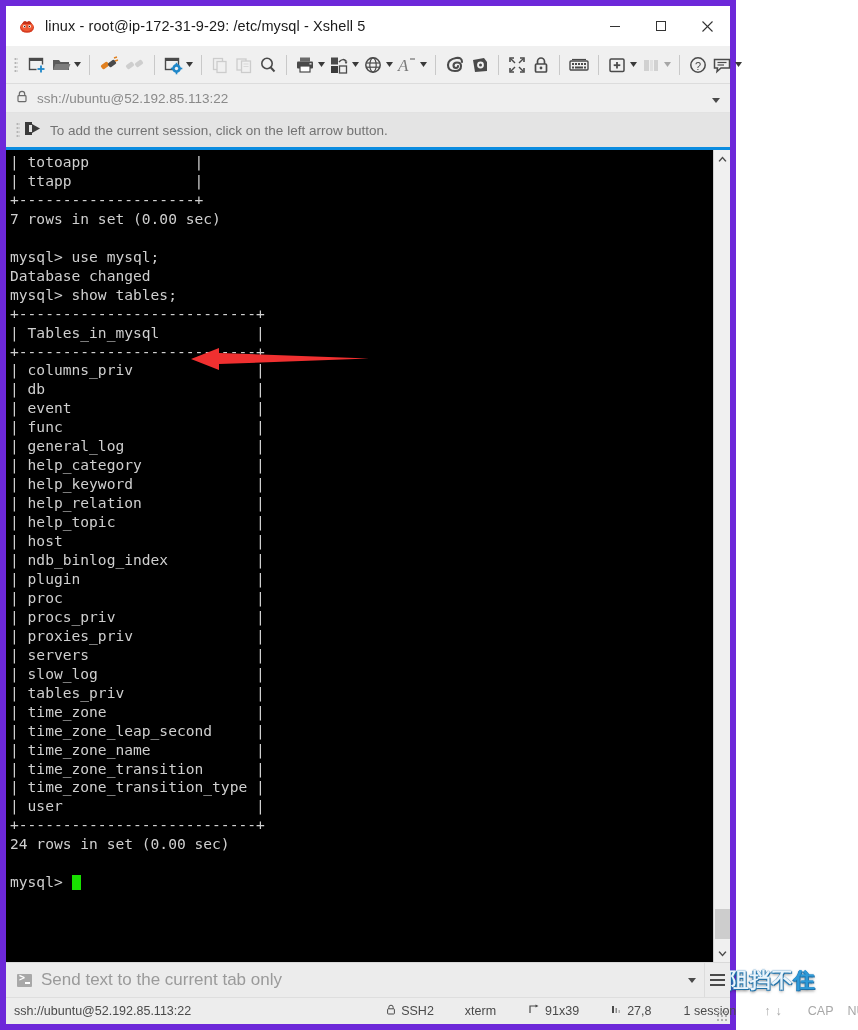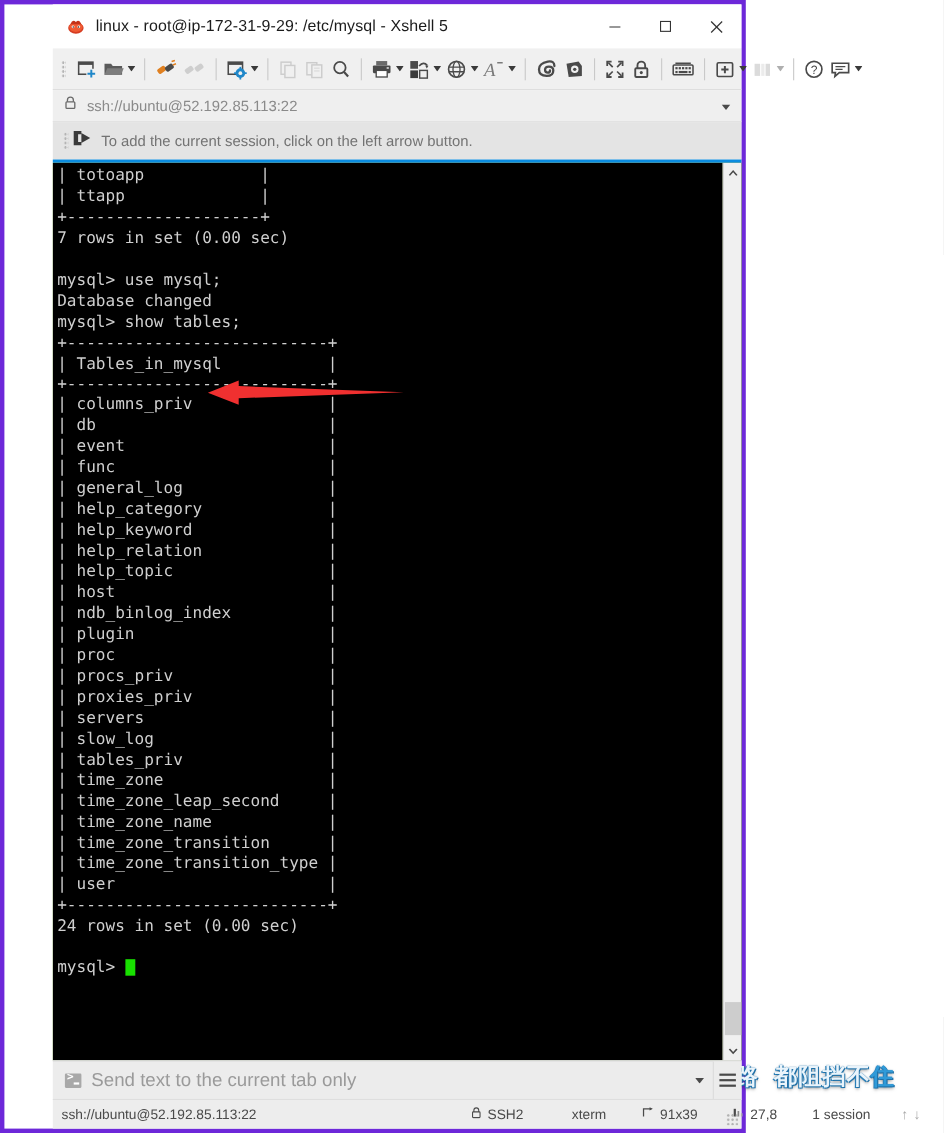--- a/index.html
+++ b/index.html
@@ -4,26 +4,25 @@
 <style>
   * { box-sizing: border-box; margin: 0; padding: 0; }
   html, body {
     width: 858px; height: 1030px;
     overflow: hidden;
     background: #ffffff;
     font-family: "Liberation Sans", sans-serif;
   }
   #app {
     position: relative;
-    width: 678px; height: 1030px;
+    width: 736px; height: 1030px;
     background: #ffffff;
     display: flex;
     flex-direction: column;
-    border: 4px solid #6d28d9;
-    padding-left: 44px;
+    border: 6px solid #6d28d9;
   }
 
   
   .titlebar {
     height: 40px;
     display: flex;
     align-items: center;
     background: #ffffff;
     flex: 0 0 40px;
   }
@@ -772,21 +771,21 @@
     <span class="st-left">ssh://ubuntu@52.192.85.113:22</span>
     <span class="st-cell" style="margin-left:195px">
       <span>
         <svg width="10" height="11" viewBox="0 0 10 11">
           <path d="M2.8 4.8 L2.8 3.4 A2.2 2.2 0 0 1 7.2 3.4 L7.2 4.8" fill="none" stroke="#4a4a4a" stroke-width="1"></path>
           <rect x="1.6" y="4.8" width="6.8" height="5.2" rx="0.7" fill="none" stroke="#4a4a4a" stroke-width="1"></rect>
         </svg>
       </span>
       <span>SSH2</span>
     </span>
-    <span class="st-cell" style="margin-left:44px">xterm</span>
+    <span class="st-cell" style="margin-left:31px">xterm</span>
     <span class="st-cell" style="margin-left:33px">
       <span>
         <svg width="11" height="11" viewBox="0 0 11 11">
           <path d="M1 9 L1 2 L8 2" fill="none" stroke="#4a4a4a" stroke-width="1.2"></path>
           <path d="M6.5 0.5 L9.5 2 L6.5 3.5 Z" fill="#4a4a4a"></path>
         </svg>
       </span>
       <span>91x39</span>
     </span>
     <span class="st-cell" style="margin-left:32px">

